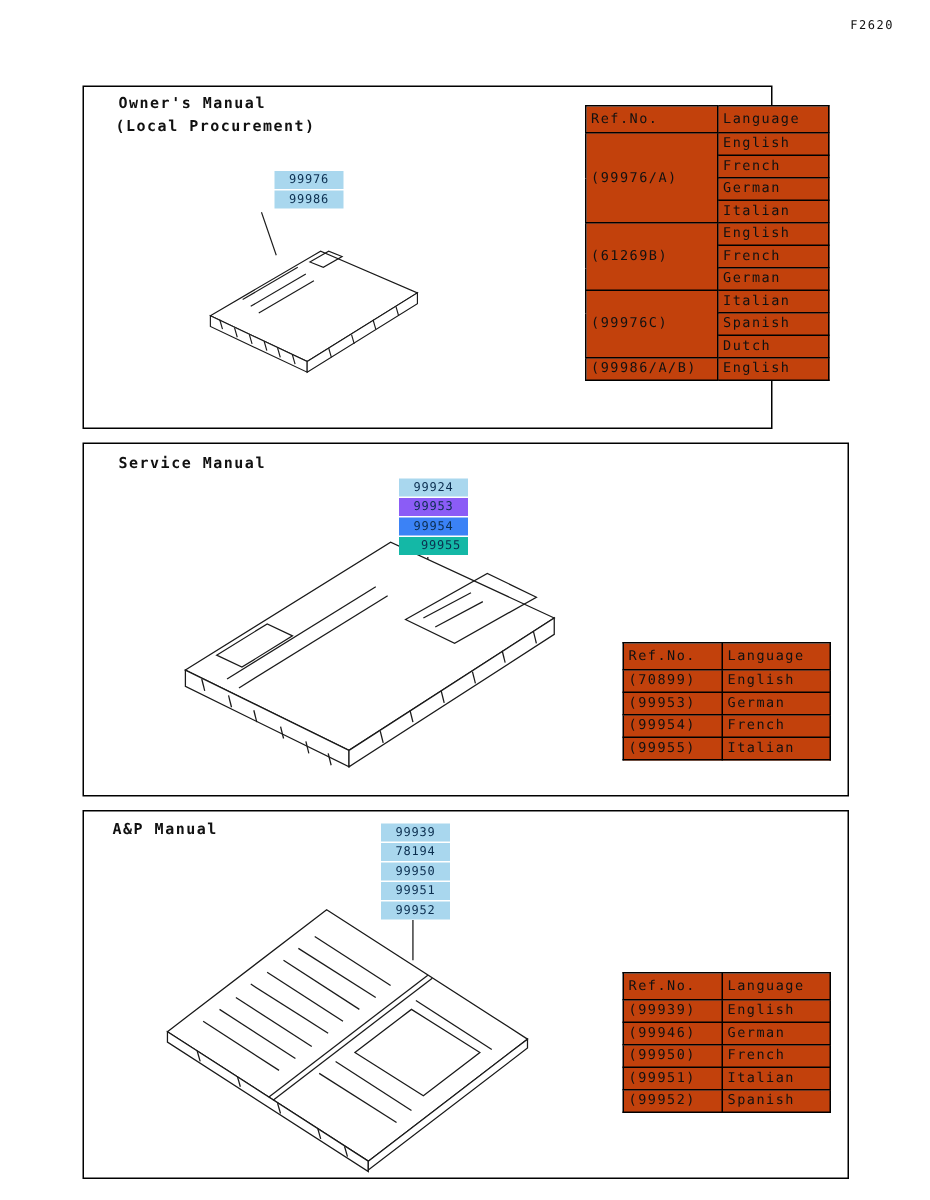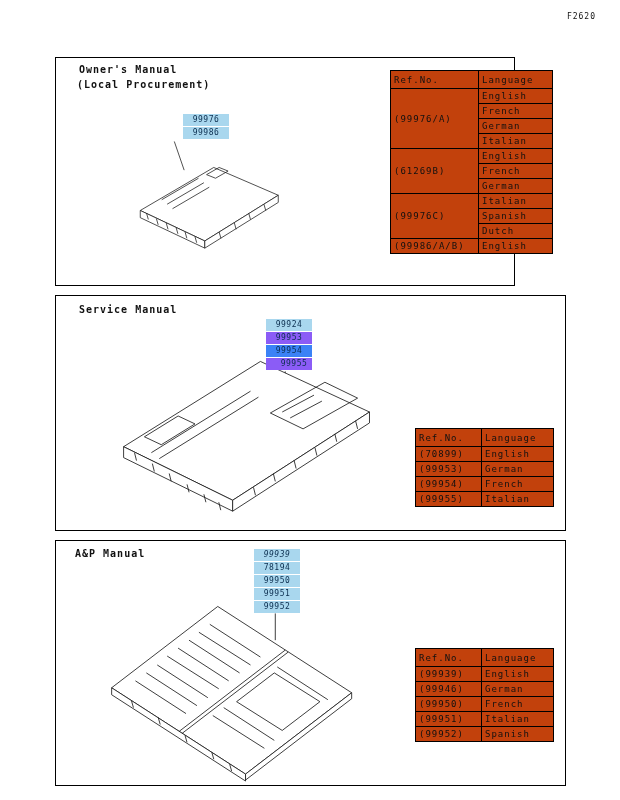--- a/index.html
+++ b/index.html
@@ -157,21 +157,21 @@
       <line x1="235" y1="123" x2="267" y2="106"></line>
       <polygon class="detail" points="88,142 122,121 139,129 105,150"></polygon>
       <line x1="95" y1="158" x2="195" y2="96"></line>
       <line x1="103" y1="164" x2="203" y2="102"></line>
     </svg>
 
     <div class="callout-group">
         <div class="callout" style="left: 210px; top: 23px; background: rgb(169, 215, 238); color: rgb(11, 46, 79);">99924</div>
         <div class="callout" style="left: 210px; top: 36px; background: #8b5cf6; color: rgb(11, 46, 79);">99953</div>
         <div class="callout" style="left: 210px; top: 49px; background: #3b82f6; color: rgb(11, 46, 79);">99954</div>
-        <div class="callout" style="left: 210px; top: 62px; background: #8b5cf6; color: rgb(11, 46, 79); padding-left: 10px;">99955</div>
+        <div class="callout" style="left: 210px; top: 62px; background: #14b8a6; color: rgb(11, 46, 79); padding-left: 10px;">99955</div>
       </div>
     <table class="ref-table">
         <thead>
           <tr>
             <th>Ref.No.</th>
             <th>Language</th>
           </tr>
         </thead>
         <tbody>
           <tr>
@@ -217,21 +217,21 @@
         <line x1="101" y1="125" x2="152" y2="158"></line>
       <line x1="90" y1="133" x2="141" y2="166"></line>
         <line x1="79" y1="141" x2="130" y2="174"></line>
       <line x1="222" y1="127" x2="273" y2="160"></line>
       <line x1="168" y1="168" x2="219" y2="201"></line>
       <line x1="157" y1="176" x2="209" y2="209"></line>
       <polygon class="detail" points="219,133 265,162 227,191 181,162"></polygon>
     </svg>
 
     <div class="callout-group">
-        <div class="callout" style="left: 198px; top: 8px; background: rgb(169, 215, 238); color: rgb(11, 46, 79); font-style: italic;">99939</div>
+        <div class="callout" style="left: 198px; top: 8px; background: rgb(169, 215, 238); color: rgb(11, 46, 79);">99939</div>
         <div class="callout" style="left: 198px; top: 21px; background: rgb(169, 215, 238); color: rgb(11, 46, 79);">78194</div>
         <div class="callout" style="left: 198px; top: 34px; background: rgb(169, 215, 238); color: rgb(11, 46, 79);">99950</div>
         <div class="callout" style="left: 198px; top: 47px; background: rgb(169, 215, 238); color: rgb(11, 46, 79);">99951</div>
         <div class="callout" style="left: 198px; top: 60px; background: rgb(169, 215, 238); color: rgb(11, 46, 79);">99952</div>
       </div>
     <table class="ref-table">
         <thead>
           <tr>
             <th>Ref.No.</th>
             <th>Language</th>

